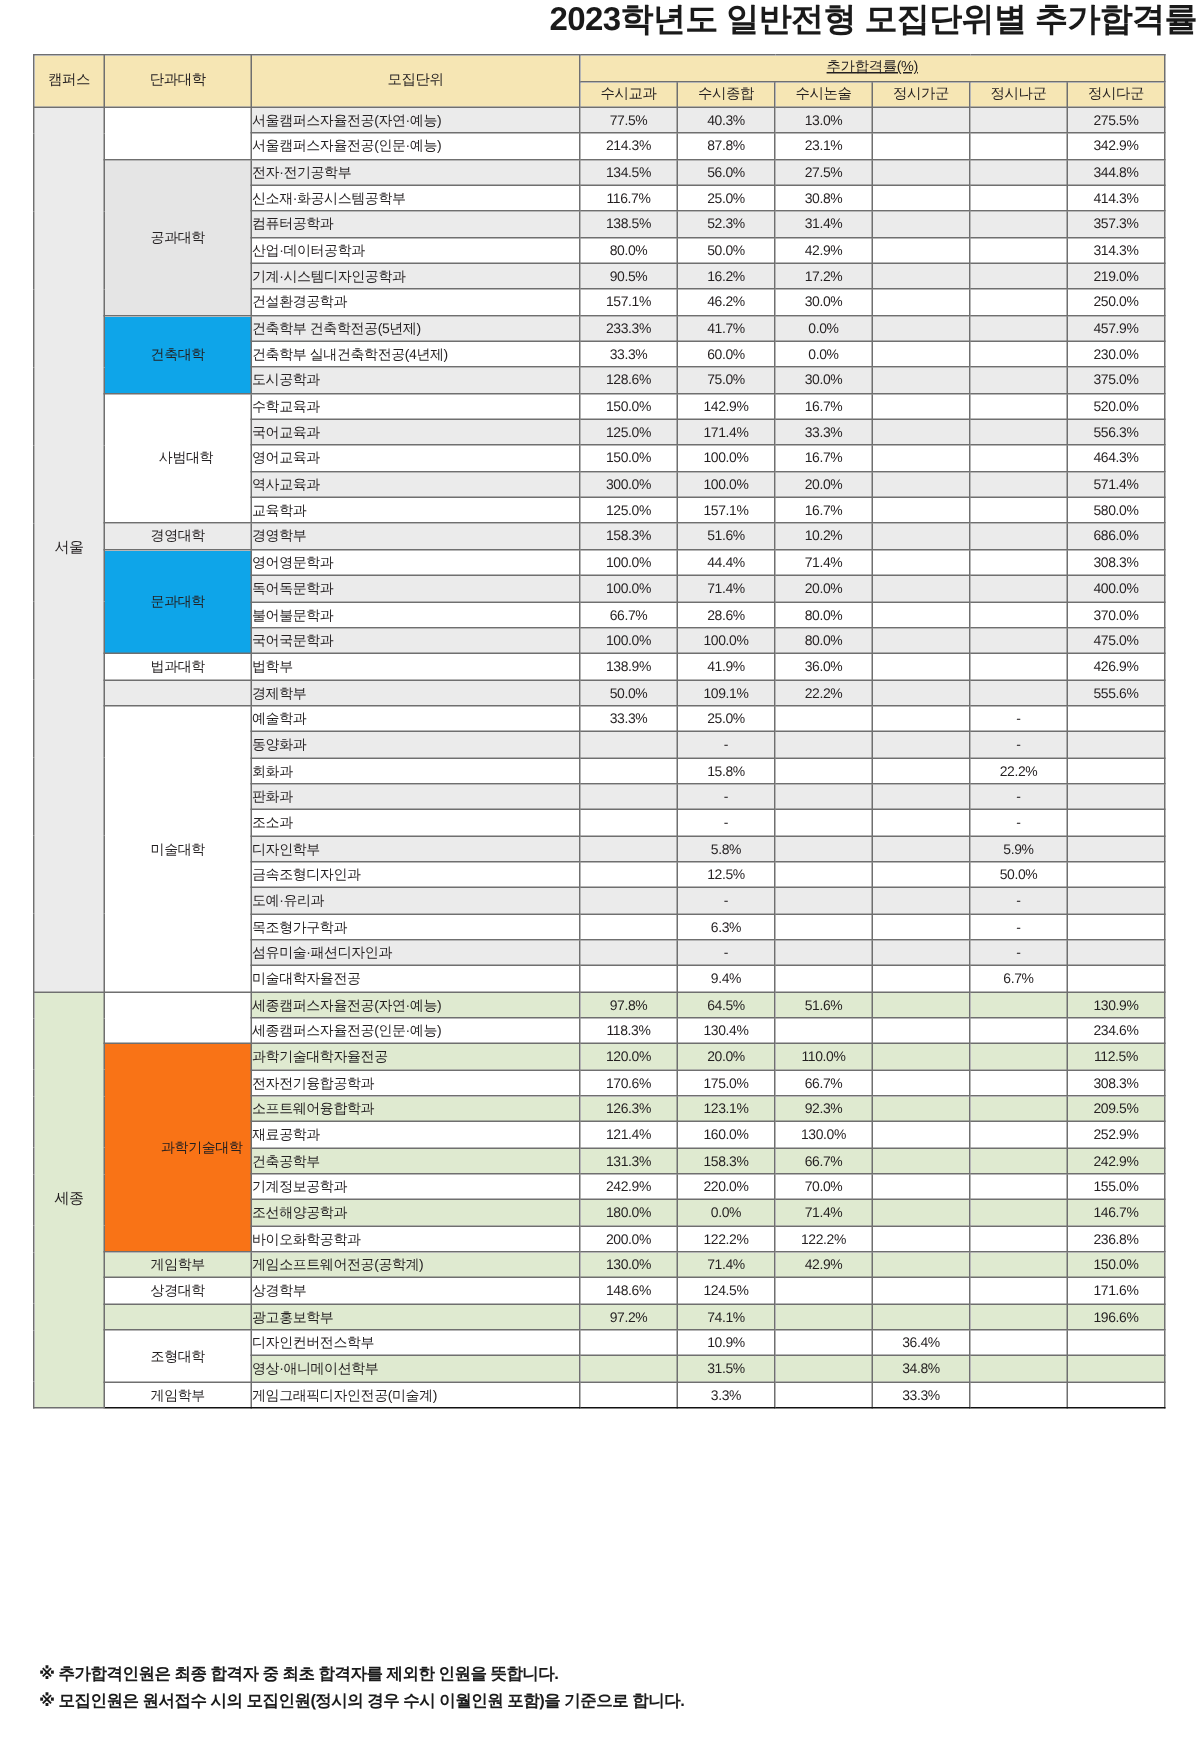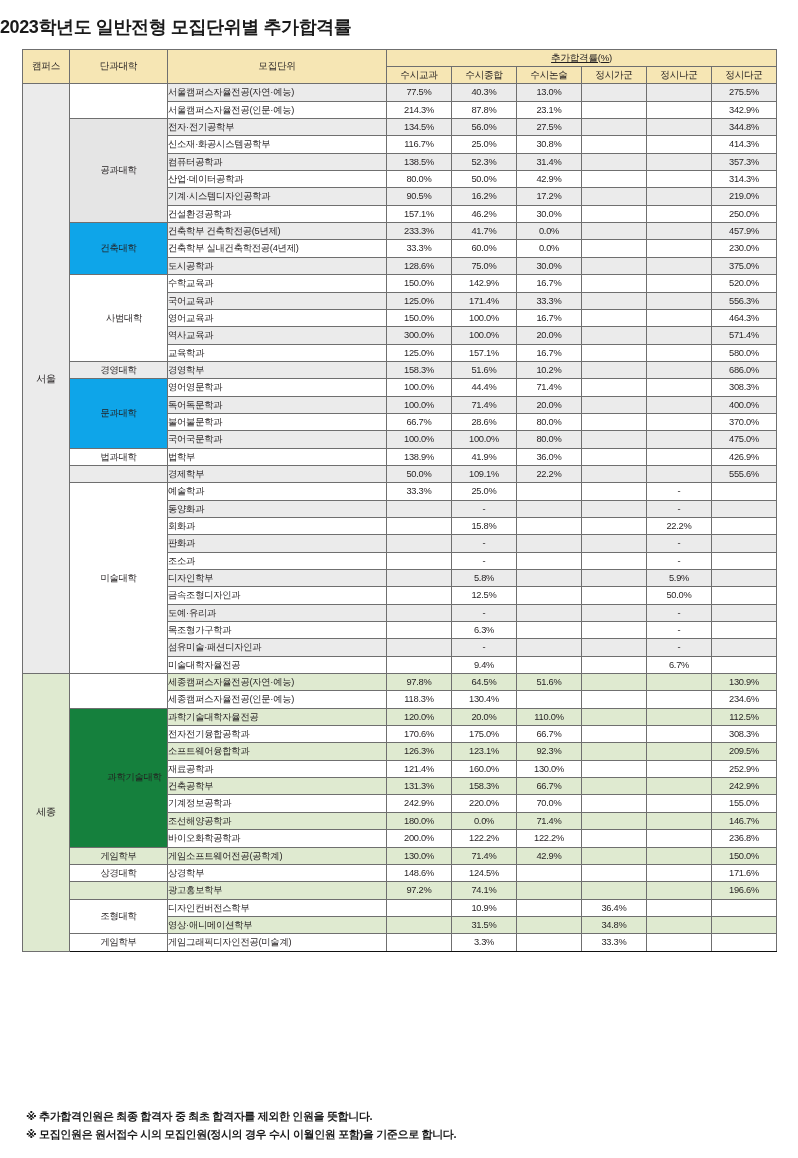--- a/index.html
+++ b/index.html
@@ -17,26 +17,25 @@
   }
   #page {
     width: 798px;
     height: 1158px;
     position: relative;
     box-sizing: border-box;
   }
 
   
   #title {
-    text-align: left;
-    font-size: 18px;
+    text-align: right;
+    font-size: 22px;
     font-weight: bold;
     letter-spacing: -0.4px;
     color: #1a1a1a;
-    padding-top: 17px;
     padding-bottom: 11px;
     line-height: 1.15;
     white-space: nowrap;
   }
 
   
   #table-wrap {
     padding: 0 22px 0 22px;
   }
   table.grid {
@@ -498,21 +497,21 @@
           <tr class="sj-b">
             <td class="c-unit body-cell">세종캠퍼스자율전공(인문·예능)</td>
             <td class="c-val body-cell">118.3%</td>
             <td class="c-val body-cell">130.4%</td>
             <td class="c-val body-cell"></td>
             <td class="c-val body-cell"></td>
             <td class="c-val body-cell"></td>
             <td class="c-val body-cell edge-right">234.6%</td>
           </tr>
           <tr class="sj-a grp-start">
-            <td class="c-college body-cell" rowspan="8" style="background: #15803d; padding-left: 32px;">과학기술대학</td>
+            <td class="c-college body-cell" rowspan="8" style="background: #f97316; padding-left: 32px;">과학기술대학</td>
             <td class="c-unit body-cell">과학기술대학자율전공</td>
             <td class="c-val body-cell">120.0%</td>
             <td class="c-val body-cell">20.0%</td>
             <td class="c-val body-cell">110.0%</td>
             <td class="c-val body-cell"></td>
             <td class="c-val body-cell"></td>
             <td class="c-val body-cell edge-right">112.5%</td>
           </tr>
           <tr class="sj-b">
             <td class="c-unit body-cell">전자전기융합공학과</td>

